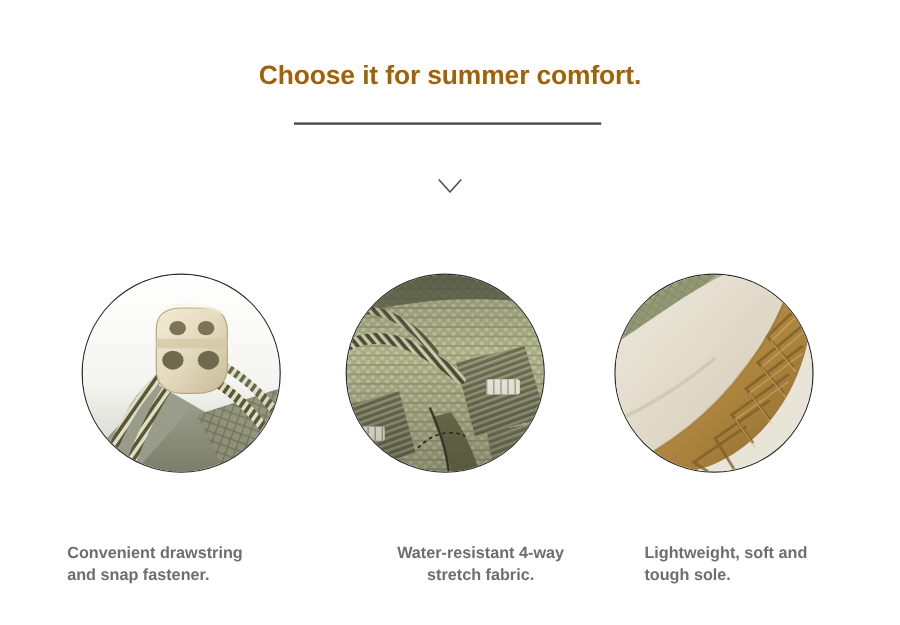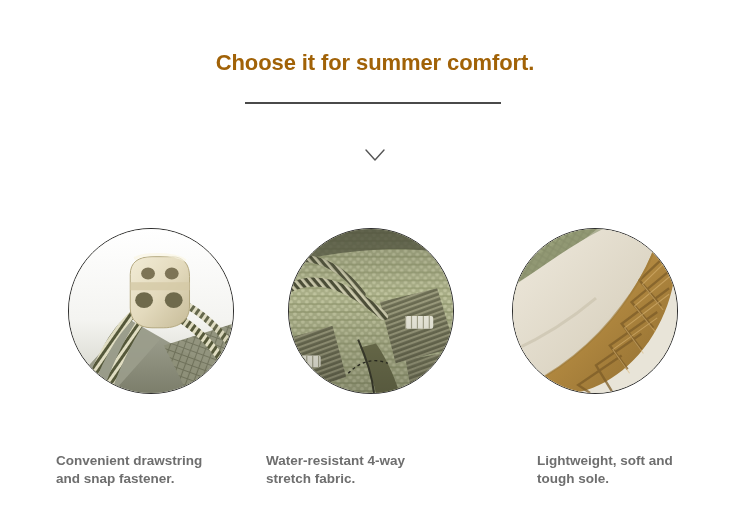--- a/index.html
+++ b/index.html
@@ -52,21 +52,21 @@
 
   
   .captions{position:absolute;left:0;top:452px;width:750px;height:60px;}
   .caption{
     position:absolute;top:0;
     font-size:13.5px;font-weight:bold;color:#6e6e6e;
     line-height:18px;
     white-space:pre-line;
   }
   .caption.c1{left:46px;width:210px;margin-left:10px;}
-  .caption.c2{left:266px;width:215px;}
+  .caption.c2{left:293px;width:215px;text-align:center;}
   .caption.c3{left:510px;width:215px;margin-left:27px;}
 </style>
 </head>
 <body>
 
 <div class="page">
 
   <div class="title">Choose it for summer comfort.</div>
 
   <div class="divider"></div>

